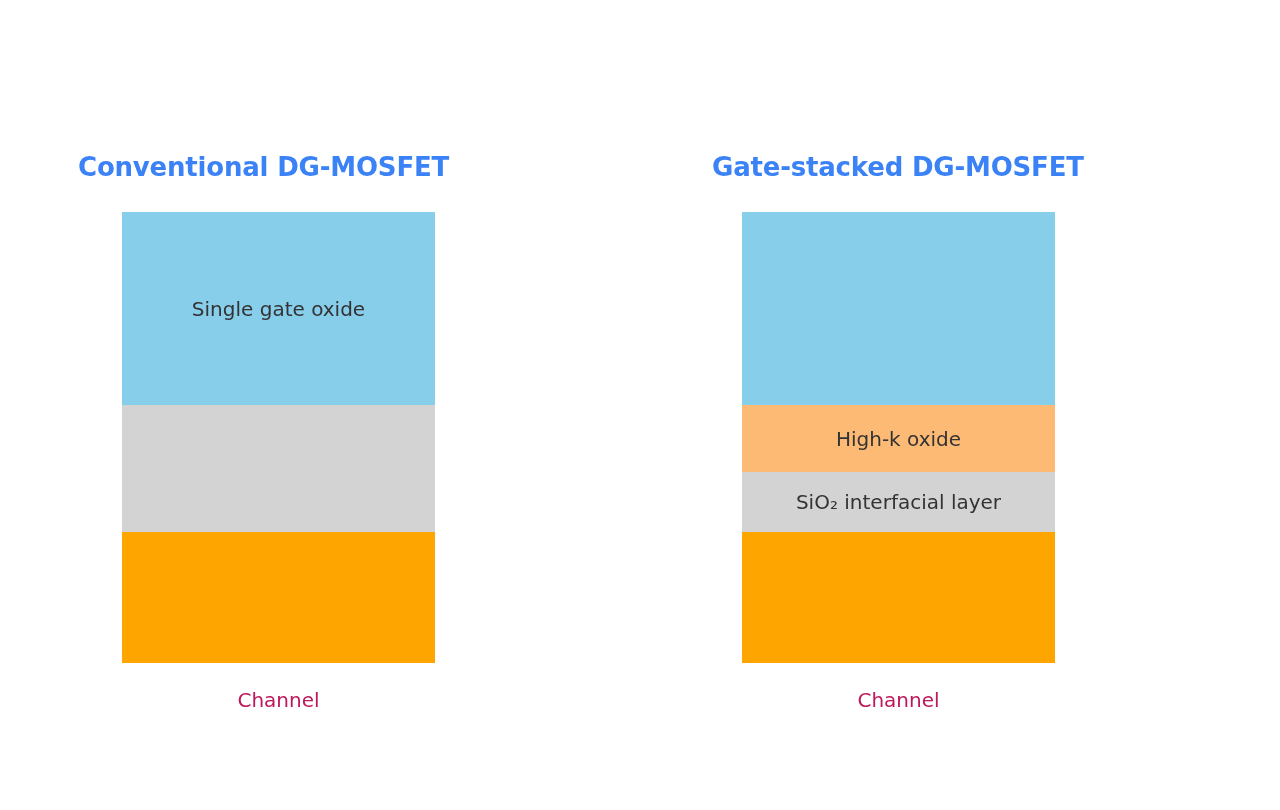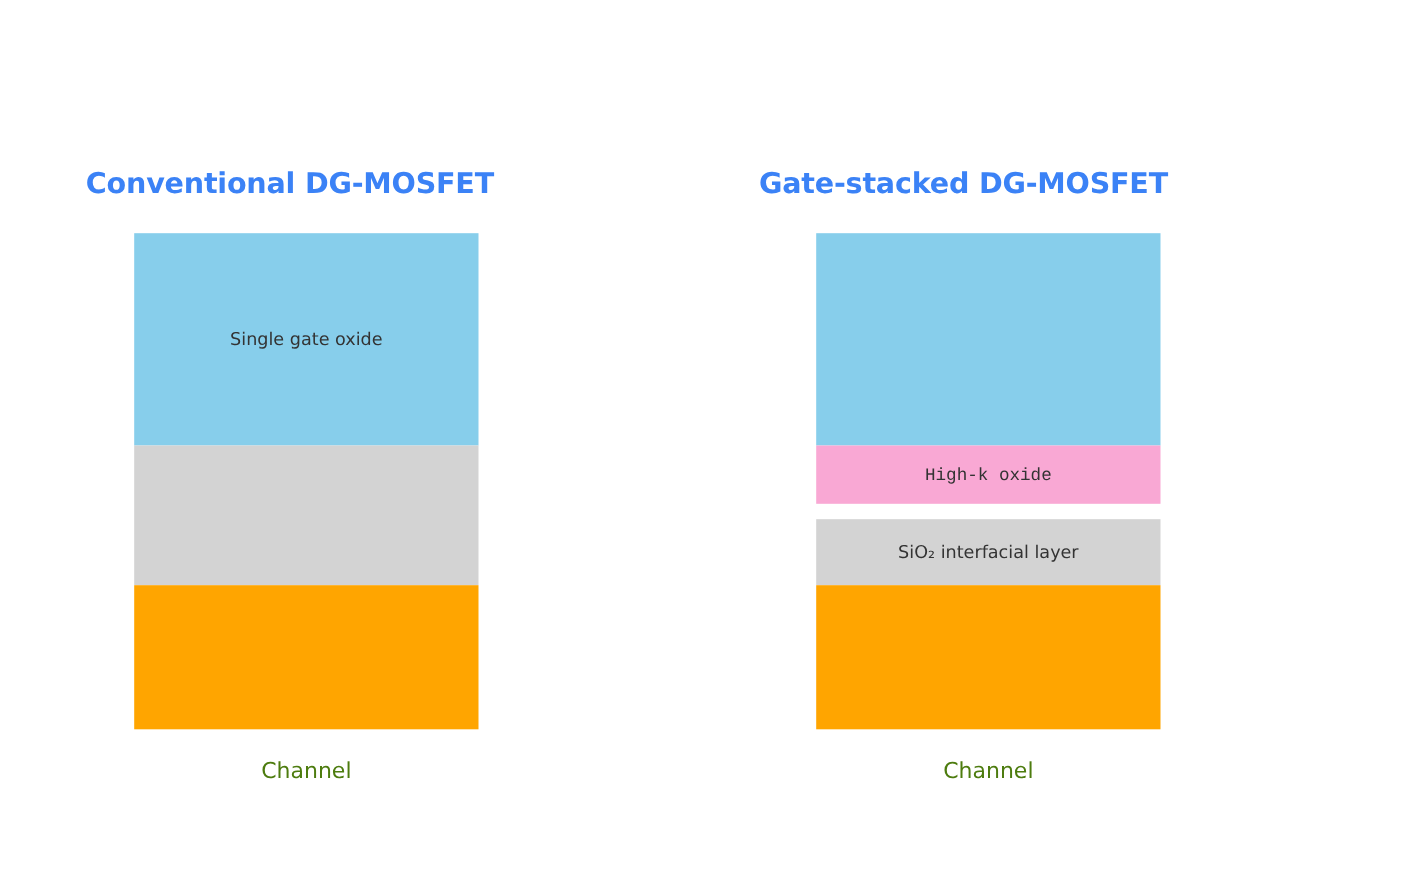--- a/index.html
+++ b/index.html
@@ -35,21 +35,21 @@
   .panel-title {
     position: absolute;
     top: 152px;
     font-size: 26px;
     font-weight: bold;
     color: #3b82f6;
     letter-spacing: -0.2px;
     white-space: nowrap;
   }
   .panel-left  .panel-title { left: 78px; }
-  .panel-right .panel-title { left: 50px; }
+  .panel-right .panel-title { left: 72px; }
 
   .stack {
     position: absolute;
     top: 212px;
     width: 313px;
     height: 451px;
   }
   .panel-left  .stack { left: 122px; }
   .panel-right .stack { left: 102px; }
 
@@ -57,34 +57,34 @@
     position: absolute;
     left: 0;
     width: 100%;
     box-sizing: border-box;
     display: flex;
     align-items: center;
     justify-content: center;
   }
 
   .layer-label {
-    font-size: 16px;
+    font-size: 20px;
     color: #333333;
     line-height: 1;
     white-space: nowrap;
     text-align: center;
   }
 
   .caption {
     position: absolute;
     top: 688px;
     width: 313px;
     text-align: center;
     font-size: 20px;
-    color: #4d7c0f;
+    color: #be185d;
     white-space: nowrap;
   }
   .panel-left  .caption { left: 122px; }
   .panel-right .caption { left: 102px; }
 </style>
 </head>
 <body style="background: rgb(255, 255, 255);">
 
 <div class="figure">
 
@@ -115,21 +115,21 @@
   <div class="panel panel-right">
 
     <div class="panel-title">Gate-stacked DG-MOSFET</div>
 
     <div class="stack">
 
       <div class="layer" id="L1-0" style="top: 0px; height: 193px; background: rgb(135, 206, 235);">
         <span class="layer-label"></span>
       </div>
 
-      <div class="layer" id="L1-1" style="top: 193px; height: 53px; background: #f9a8d4; font-family: Liberation Mono, monospace;">
+      <div class="layer" id="L1-1" style="top: 193px; height: 67px; background: #fdba74;">
         <span class="layer-label">High-k oxide</span>
       </div>
 
       <div class="layer" id="L1-2" style="top: 260px; height: 60px; background: rgb(211, 211, 211); align-items: center;">
         <span class="layer-label">SiO₂ interfacial layer</span>
       </div>
 
       <div class="layer" id="L1-3" style="top: 320px; height: 131px; background: rgb(255, 165, 0);">
         <span class="layer-label"></span>
       </div>

